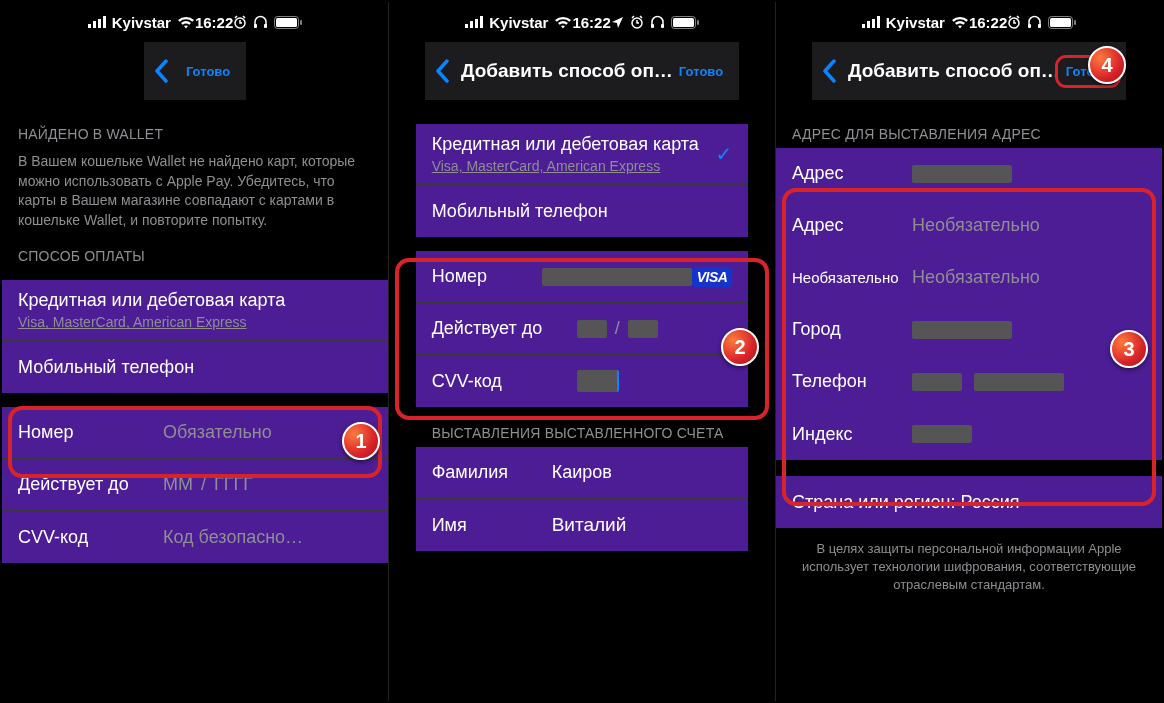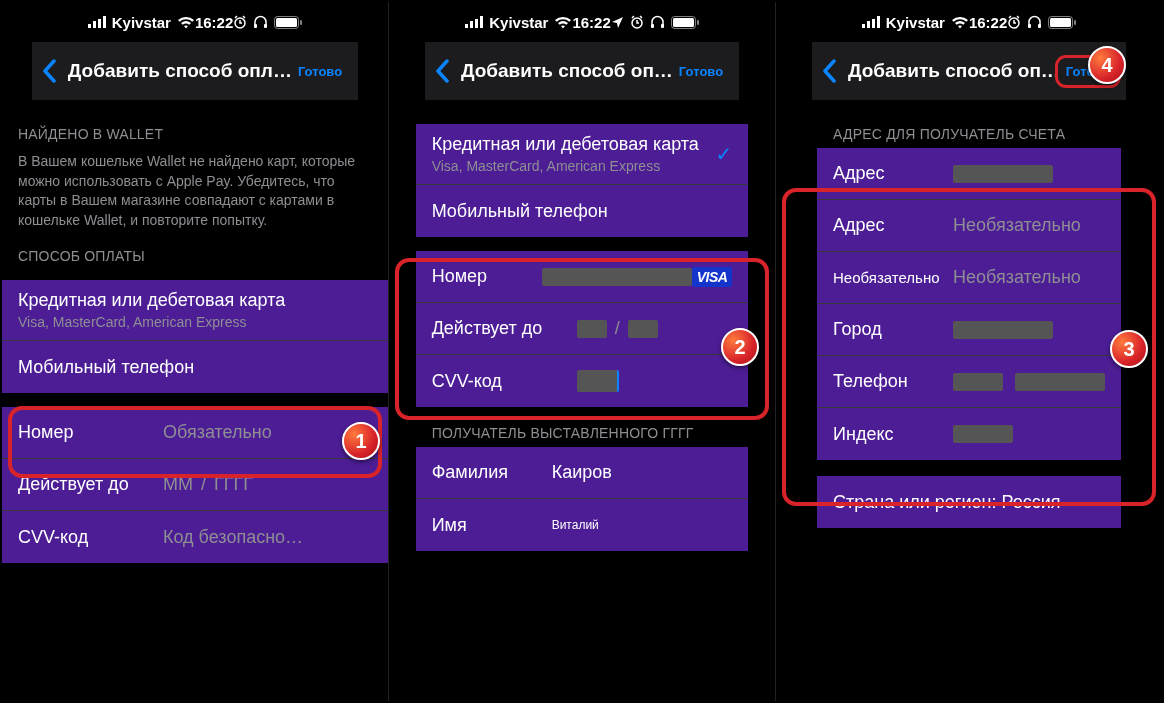--- a/index.html
+++ b/index.html
@@ -117,20 +117,21 @@
   .cell:last-child { border-bottom: none; }
   .cell-stack { flex-direction: column; align-items: flex-start; justify-content: center; gap:3px;}
   .cell-label {
     font-size: 18px;
     color: #fff;
     min-width: 145px;
   }
   .cell-sub {
     font-size: 14px;
     color: #8e8e93;
+    text-decoration: underline;
   }
   .cell-value {
     font-size: 18px;
     color: #8e8e93;
   }
   .checkmark {
     position: absolute;
     right: 16px;
     color: #0a84ff;
     font-size: 20px;
@@ -236,21 +237,20 @@
           </span>
     </div>
   </div>
 
   <div class="navbar">
     <div class="nav-back">
       <svg width="16" height="24" viewBox="0 0 16 24">
             <path d="M12 2 L3 12 L12 22" stroke="#0a84ff" stroke-width="3.5" fill="none" stroke-linecap="round" stroke-linejoin="round"></path>
           </svg>
     </div>
-    <div class="nav-title">Добавить способ опл…</div>
     <div class="nav-done">Готово</div>
   </div>
 
   <div class="content">
     <div class="section">
       <div class="section-header">НАЙДЕНО В WALLET</div>
       <div class="section-desc">В Вашем кошельке Wallet не найдено карт, которые можно использовать с Apple Pay. Убедитесь, что карты в Вашем магазине совпадают с картами в кошельке Wallet, и повторите попытку.</div>
     </div>
 
     <div class="section">
@@ -379,30 +379,30 @@
         <span class="slash">/</span>
         <span class="redacted" style="width:30px"></span>
       </div>
       <div class="cell">
         <div class="cell-label">CVV-код</div>
         <span class="redacted" style="width:42px;border-right:2px solid #0a84ff;height:22px"></span>
       </div>
     </div>
 
     <div class="section">
-      <div class="section-header">ПОЛУЧАТЕЛЬ ВЫСТАВЛЕННОГО ГГГГ</div>
+      <div class="section-header">ВЫСТАВЛЕНИЯ ВЫСТАВЛЕННОГО СЧЕТА</div>
     </div>
     <div class="cells">
       <div class="cell">
         <div class="cell-label" style="min-width:120px">Фамилия</div>
         <div style="color:#fff;font-size:18px">Каиров</div>
       </div>
       <div class="cell">
         <div class="cell-label" style="min-width:120px">Имя</div>
-        <div style="color:#fff;font-size:12px">Виталий</div>
+        <div style="color:#fff;font-size:19px">Виталий</div>
       </div>
     </div>
   </div>
 
   <div class="highlight" style="left:6px; top:256px; width:374px; height:162px;"></div>
   <div class="badge" style="left:332px; top:326px;">2</div>
 </div>
 
 <div class="phone" style="position:relative">
   <div class="statusbar">
@@ -453,21 +453,21 @@
       <svg width="16" height="24" viewBox="0 0 16 24">
             <path d="M12 2 L3 12 L12 22" stroke="#0a84ff" stroke-width="3.5" fill="none" stroke-linecap="round" stroke-linejoin="round"></path>
           </svg>
     </div>
     <div class="nav-title">Добавить способ оп…</div>
     <div class="nav-done nav-done-hl">Готово</div>
   </div>
 
   <div class="content">
     <div class="section">
-      <div class="section-header">АДРЕС ДЛЯ ПОЛУЧАТЕЛЬ СЧЕТА</div>
+      <div class="section-header">АДРЕС ДЛЯ ВЫСТАВЛЕНИЯ АДРЕС</div>
     </div>
     <div class="cells">
       <div class="cell">
         <div class="cell-label" style="min-width:120px">Адрес</div>
         <span class="redacted" style="width:100px"></span>
       </div>
       <div class="cell">
         <div class="cell-label" style="min-width:120px">Адрес</div>
         <div class="cell-value">Необязательно</div>
       </div>
@@ -490,20 +490,21 @@
         <span class="redacted" style="width:60px"></span>
       </div>
     </div>
 
     <div class="cells" style="margin-top:16px">
       <div class="cell">
         <div class="cell-label" style="min-width:auto">Страна или регион: Россия</div>
       </div>
     </div>
 
+    <div class="section-footer">В целях защиты персональной информации Apple использует технологии шифрования, соответствующие отраслевым стандартам.</div>
   </div>
 
   <div class="highlight" style="left:6px; top:186px; width:374px; height:318px;"></div>
   <div class="badge" style="left:334px; top:328px;">3</div>
   <div class="badge" style="left:312px; top:44px;">4</div>
 </div>
 
 </div>
 
 </body></html>

